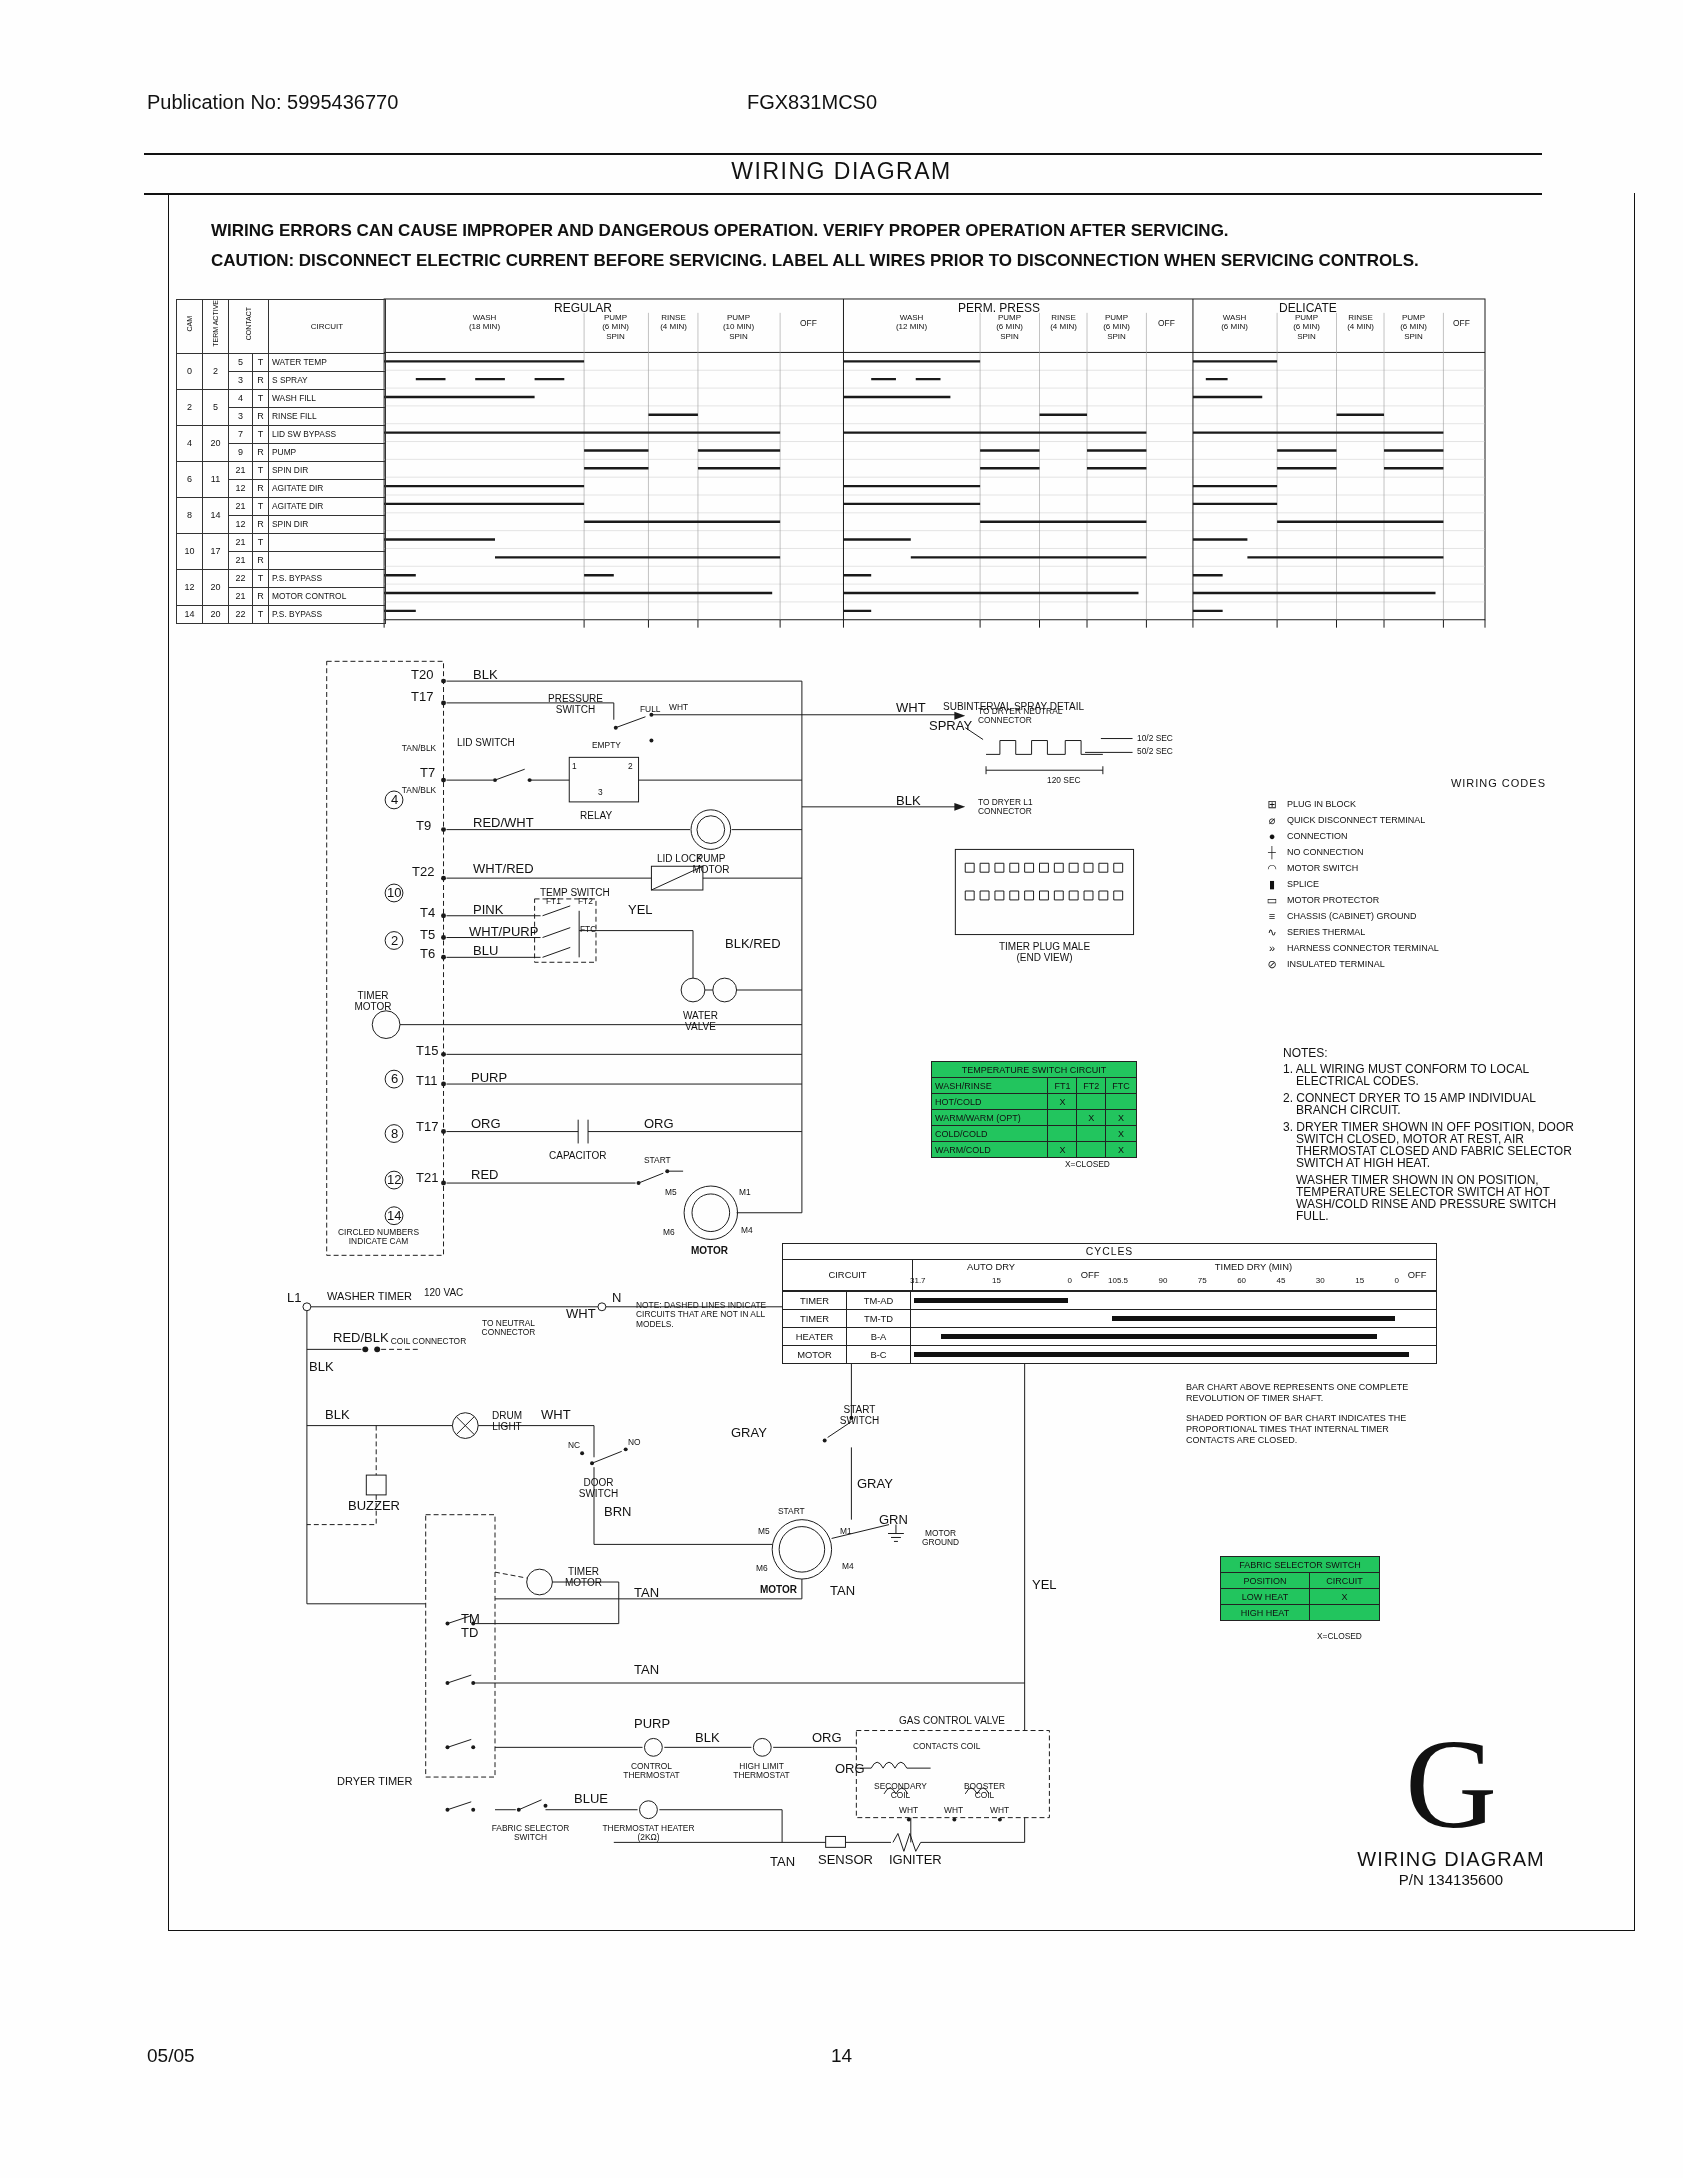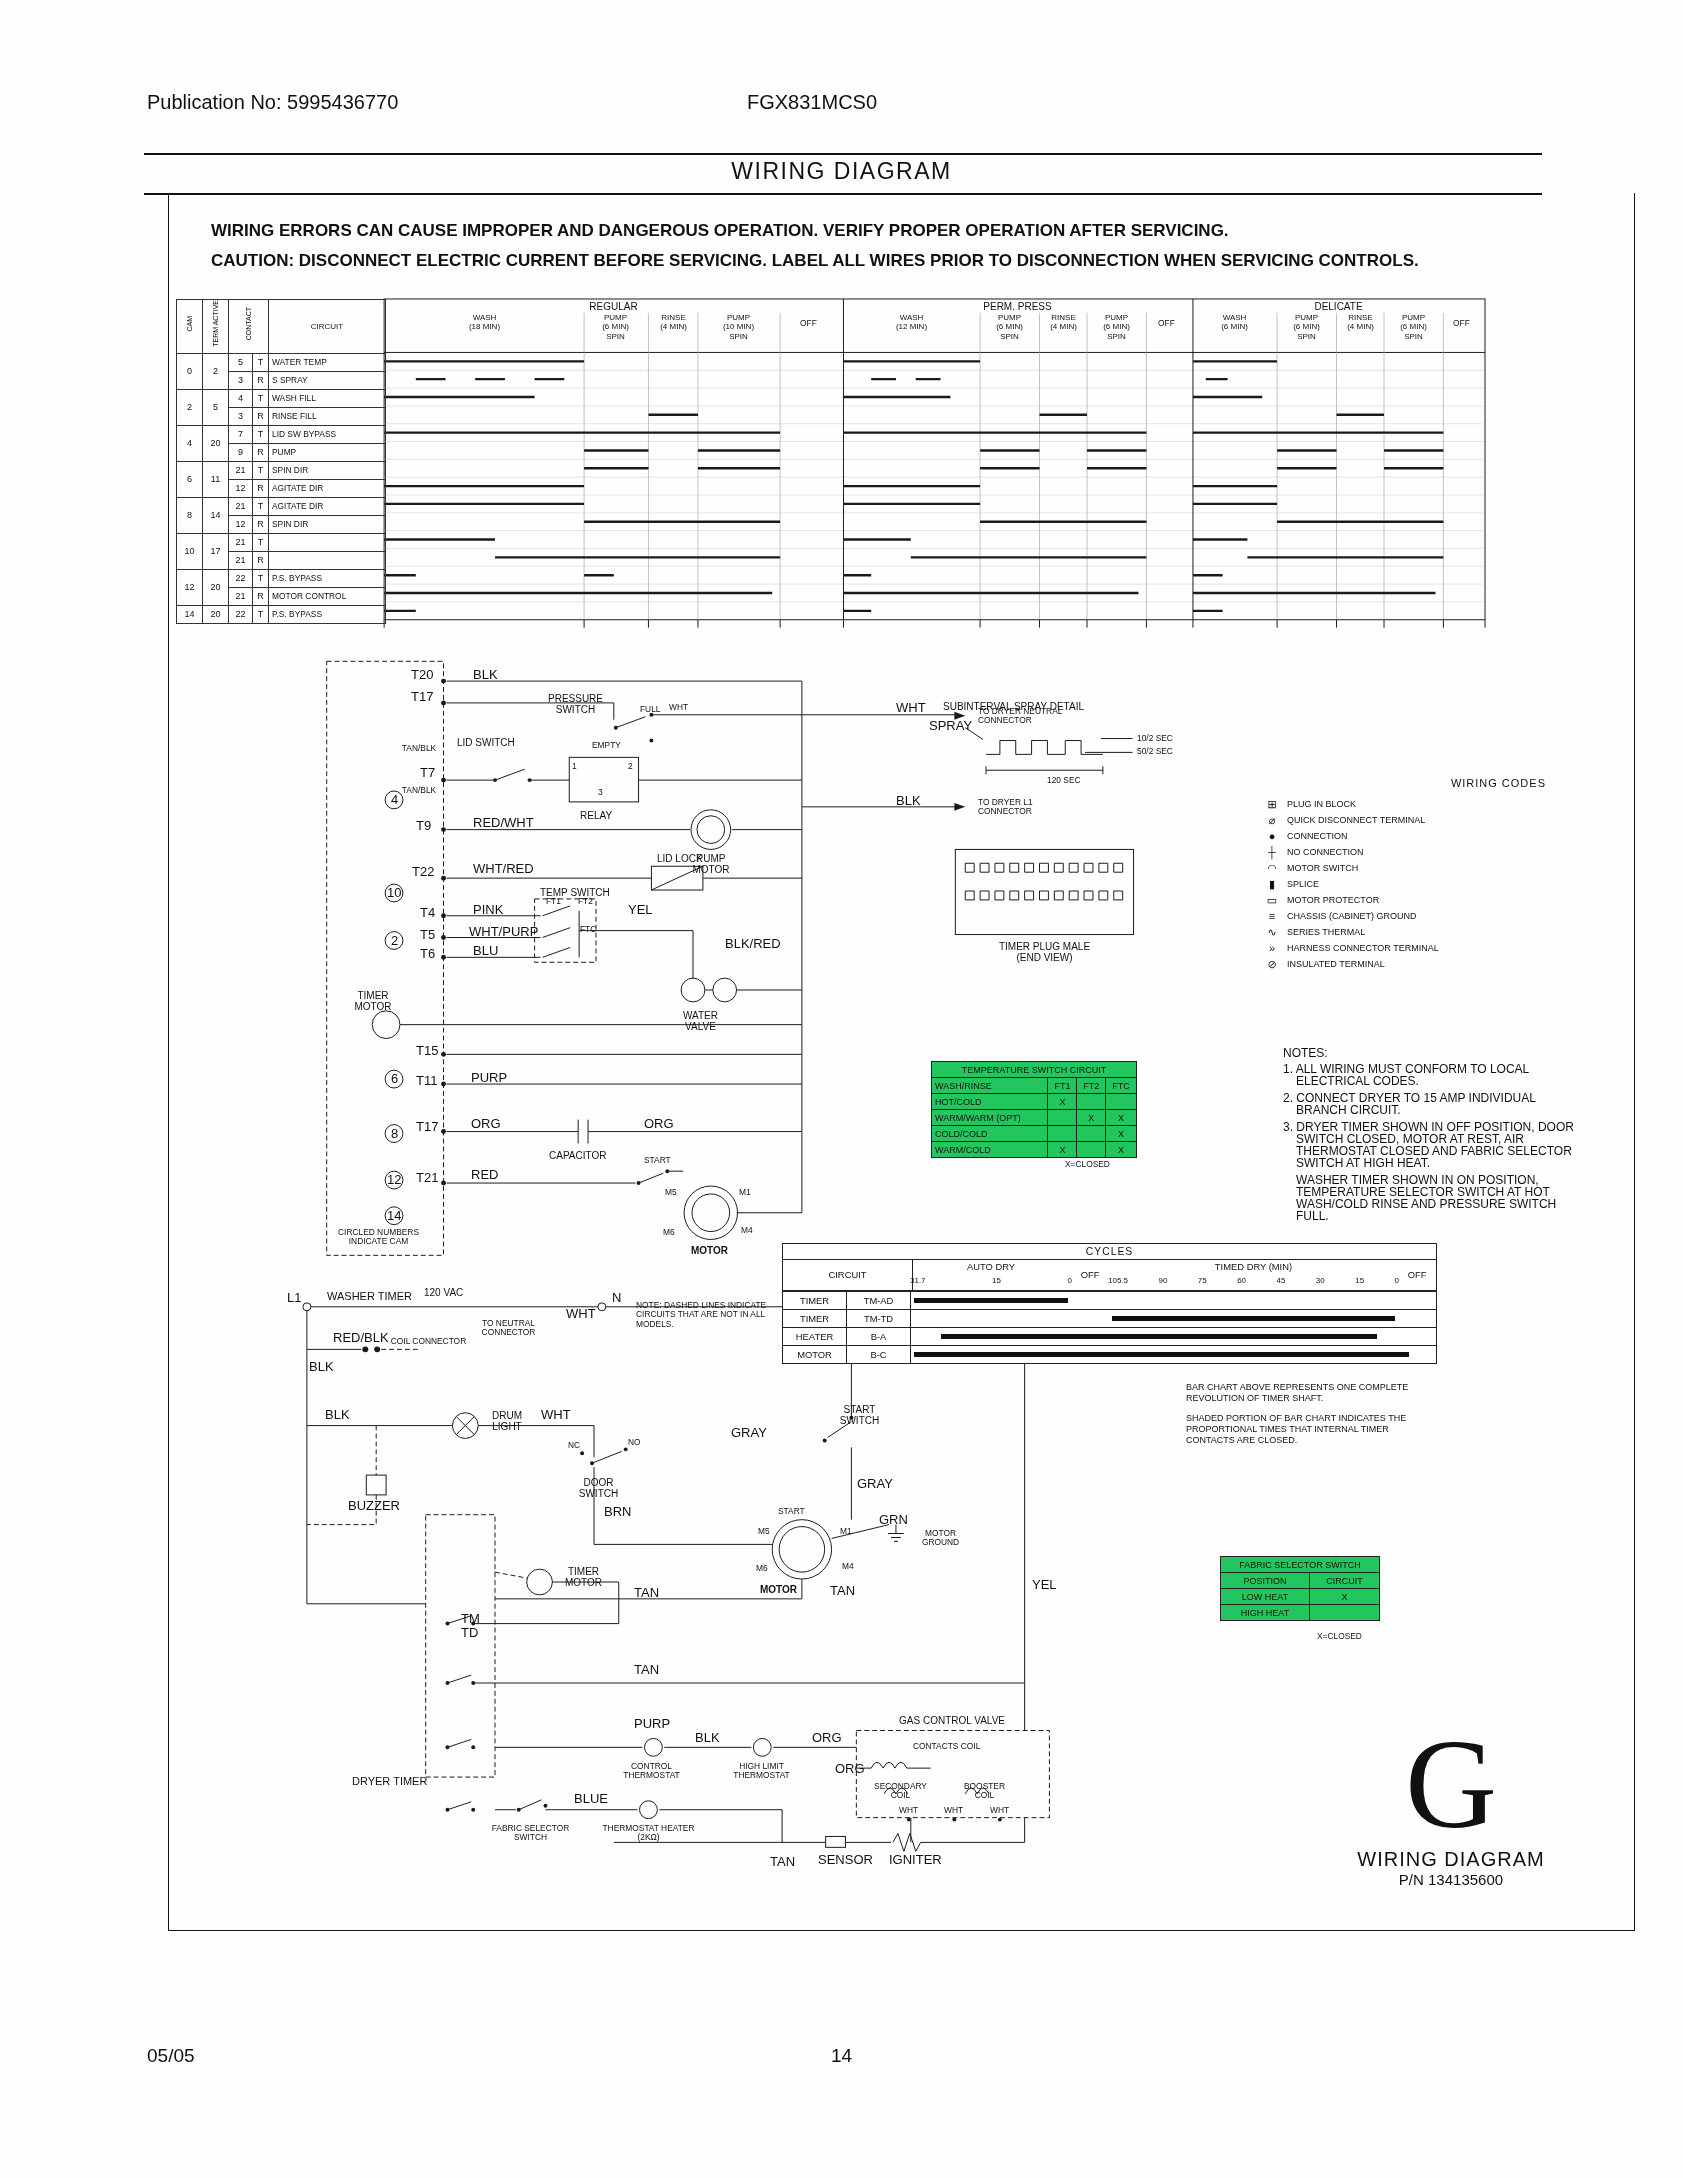--- a/index.html
+++ b/index.html
@@ -28,21 +28,21 @@
   .geo .rowln{stroke:#c9c9c9;stroke-width:.5}
   .geo .dash{stroke-dasharray:5 3}
   table.tc{position:absolute;left:176px;top:299px;border-collapse:collapse;table-layout:fixed;width:208px;font-size:9px}
   .tc th,.tc td{border:1px solid #333;padding:0;text-align:center;height:17px;line-height:17px;overflow:hidden;font-weight:normal}
   .tc thead th{height:52px;vertical-align:middle}
   .tc td.ci{text-align:left;padding-left:3px;font-size:8.4px}
   .vt{writing-mode:vertical-rl;transform:rotate(180deg);font-size:7px;line-height:8px;display:inline-block;max-height:50px;white-space:normal}
   .ch{font-size:8px}
   .ph{position:absolute;width:75px;text-align:center;font-size:8px;line-height:9.4px}
   .ph span{display:block}
-  .secname{position:absolute;font-size:10px;text-align:center;width:119px}
+  .secname{position:absolute;font-size:12px;width:119px}
   .codes{position:absolute;left:1257px;top:777px;width:289px}
   .codes-title{text-align:right;font-size:11px;letter-spacing:1px;margin-bottom:7px}
   .code-row{display:flex;align-items:center;height:16px;font-size:9px}
   .code-icon{width:30px;text-align:center;font-size:11px;flex:none}
   .tbl{position:absolute;border-collapse:collapse;font-size:9px;background:#22c55e}
   .tbl td{border:1px solid #222;padding:1px 3px;text-align:center;height:13px}
   .tbl td.lt{text-align:left}
   .notes{position:absolute;left:1283px;top:1047px;width:299px;font-size:12px;line-height:12px}
   .notes .nt{margin-bottom:5px;padding-left:13px;text-indent:-13px}
   .notes .nth{margin-bottom:4px;padding-left:0;text-indent:0}
@@ -652,21 +652,21 @@
   <span class="lbl t" style="left:835px;top:1764px">ORG</span>
   <span class="lbl s" style="left:899px;top:1806px">WHT</span>
   <span class="lbl s" style="left:944px;top:1806px">WHT</span>
   <span class="lbl s" style="left:990px;top:1806px">WHT</span>
   <span class="lbl t" style="left:889px;top:1855px">IGNITER</span>
   <span class="lbl t" style="left:818px;top:1855px">SENSOR</span>
   <span class="lbl t" style="left:770px;top:1857px">TAN</span>
   <span class="lbl s c" style="left:489px;top:1824px;width:83px">FABRIC SELECTOR SWITCH</span>
   <span class="lbl t" style="left:574px;top:1794px">BLUE</span>
   <span class="lbl s c" style="left:602px;top:1824px;width:93px">THERMOSTAT HEATER (2KΩ)</span>
-  <span class="lbl big" style="left:352px;top:1776px">DRYER TIMER</span>
+  <span class="lbl big" style="left:337px;top:1776px">DRYER TIMER</span>
 
   <div class="gstamp">
     <div class="g-letter">G</div>
     <div class="g-title">WIRING DIAGRAM</div>
     <div class="g-pn">P/N 134135600</div>
   </div>
 
 </div>
 
 

